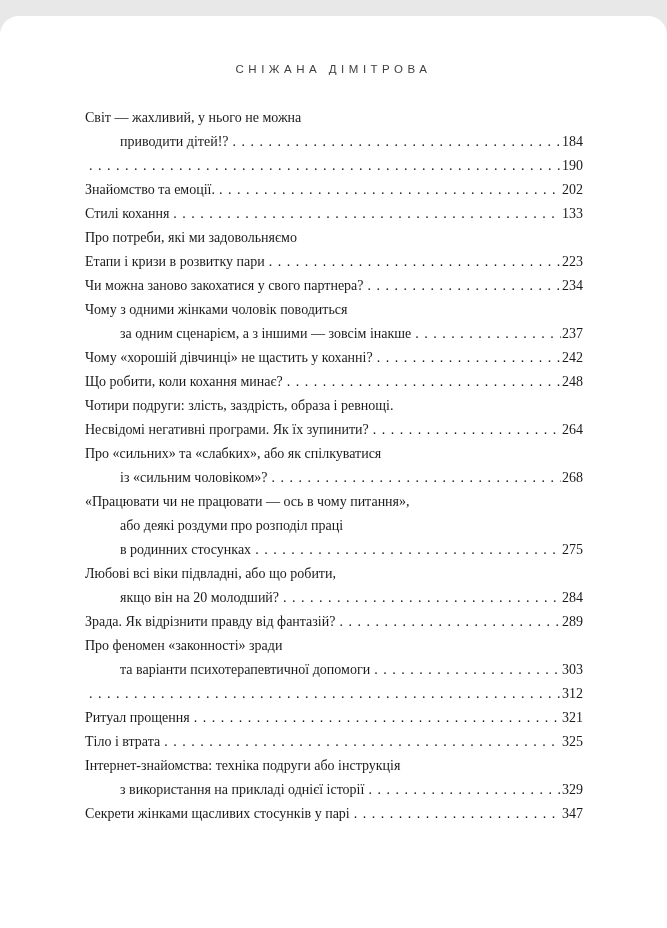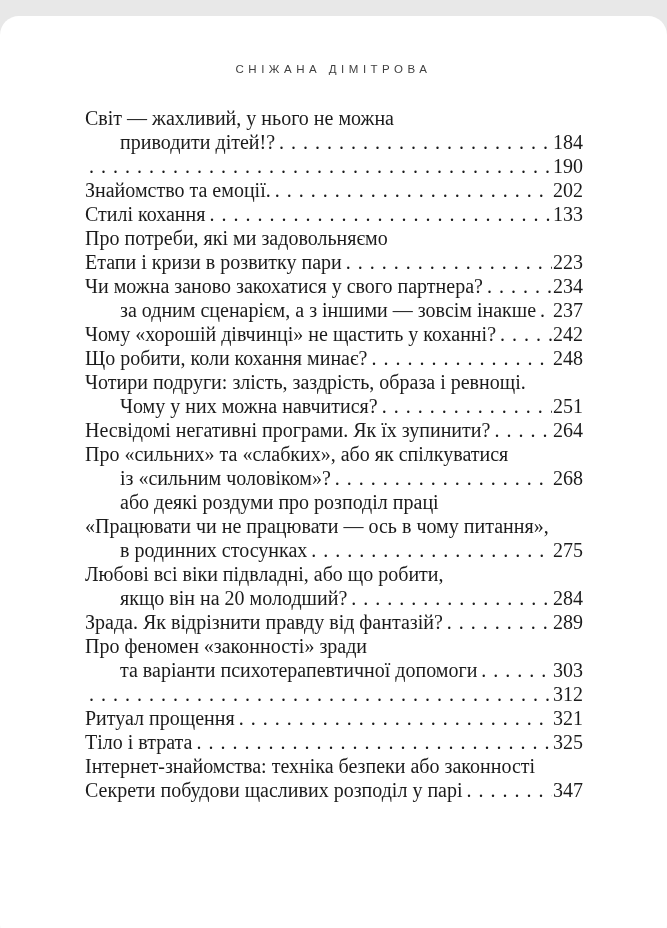--- a/index.html
+++ b/index.html
@@ -29,21 +29,21 @@
     font-weight: 400;
     letter-spacing: 4.5px;
     color: #3f3f3f;
     white-space: nowrap;
   }
   .toc {
     position: absolute;
     top: 90px;
     left: 85px;
     width: 498px;
-    font-size: 20px;
+    font-size: 14px;
     line-height: 24px;
   }
   .toc-entry { }
   .toc-line {
     display: flex;
     align-items: baseline;
     height: 24px;
     overflow: hidden;
   }
   .toc-line.indent {
@@ -120,20 +120,23 @@
         </div>
       </div>
       <div class="toc-entry">
         <div class="toc-line">
           <span class="toc-text">Чи можна заново закохатися у свого партнера?</span>
           <span class="dots"></span>
           <span class="pagenum">234</span>
         </div>
       </div>
       <div class="toc-entry">
+        <div class="toc-line">
+          <span class="toc-text">Чому з одними жінками чоловік поводиться</span>
+        </div>
         <div class="toc-line indent">
           <span class="toc-text">за одним сценарієм, а з іншими — зовсім інакше</span>
           <span class="dots"></span>
           <span class="pagenum">237</span>
         </div>
       </div>
       <div class="toc-entry">
         <div class="toc-line">
           <span class="toc-text">Чому «хорошій дівчинці» не щастить у коханні?</span>
           <span class="dots"></span>
@@ -144,50 +147,45 @@
         <div class="toc-line">
           <span class="toc-text">Що робити, коли кохання минає?</span>
           <span class="dots"></span>
           <span class="pagenum">248</span>
         </div>
       </div>
       <div class="toc-entry">
         <div class="toc-line">
           <span class="toc-text">Чотири подруги: злість, заздрість, образа і ревнощі.</span>
         </div>
-        <div class="toc-line indent">
-          <span class="toc-text">Чому у них можна навчитися?</span>
-          <span class="dots"></span>
-          <span class="pagenum">251</span>
-        </div>
       </div>
       <div class="toc-entry">
         <div class="toc-line">
           <span class="toc-text">Несвідомі негативні програми. Як їх зупинити?</span>
           <span class="dots"></span>
           <span class="pagenum">264</span>
         </div>
       </div>
       <div class="toc-entry">
         <div class="toc-line">
           <span class="toc-text">Про «сильних» та «слабких», або як спілкуватися</span>
         </div>
         <div class="toc-line indent">
           <span class="toc-text">із «сильним чоловіком»?</span>
           <span class="dots"></span>
           <span class="pagenum">268</span>
         </div>
       </div>
       <div class="toc-entry">
+        <div class="toc-line">
+          <span class="toc-text">«Працювати чи не працювати — ось в чому питання»,</span>
+        </div>
         <div class="toc-line indent">
           <span class="toc-text">або деякі роздуми про розподіл праці</span>
         </div>
-        <div class="toc-line">
-          <span class="toc-text">«Працювати чи не працювати — ось в чому питання»,</span>
-        </div>
         <div class="toc-line indent">
           <span class="toc-text">в родинних стосунках</span>
           <span class="dots"></span>
           <span class="pagenum">275</span>
         </div>
       </div>
       <div class="toc-entry">
         <div class="toc-line">
           <span class="toc-text">Любові всі віки підвладні, або що робити,</span>
         </div>
@@ -229,24 +227,29 @@
       </div>
       <div class="toc-entry">
         <div class="toc-line">
           <span class="toc-text">Тіло і втрата</span>
           <span class="dots"></span>
           <span class="pagenum">325</span>
         </div>
       </div>
       <div class="toc-entry">
         <div class="toc-line">
-          <span class="toc-text">Інтернет-знайомства: техніка безпеки або законності</span>
-        </div>
-      </div>
-      <div class="toc-entry">
-        <div class="toc-line">
-          <span class="toc-text">Секрети побудови щасливих розподіл у парі</span>
+          <span class="toc-text">Інтернет-знайомства: техніка подруги або інструкція</span>
+        </div>
+        <div class="toc-line indent">
+          <span class="toc-text">з використання на прикладі однієї історії</span>
+          <span class="dots"></span>
+          <span class="pagenum">329</span>
+        </div>
+      </div>
+      <div class="toc-entry">
+        <div class="toc-line">
+          <span class="toc-text">Секрети жінками щасливих стосунків у парі</span>
           <span class="dots"></span>
           <span class="pagenum">347</span>
         </div>
       </div>
     </div>
 </div>
 
 </body></html>

